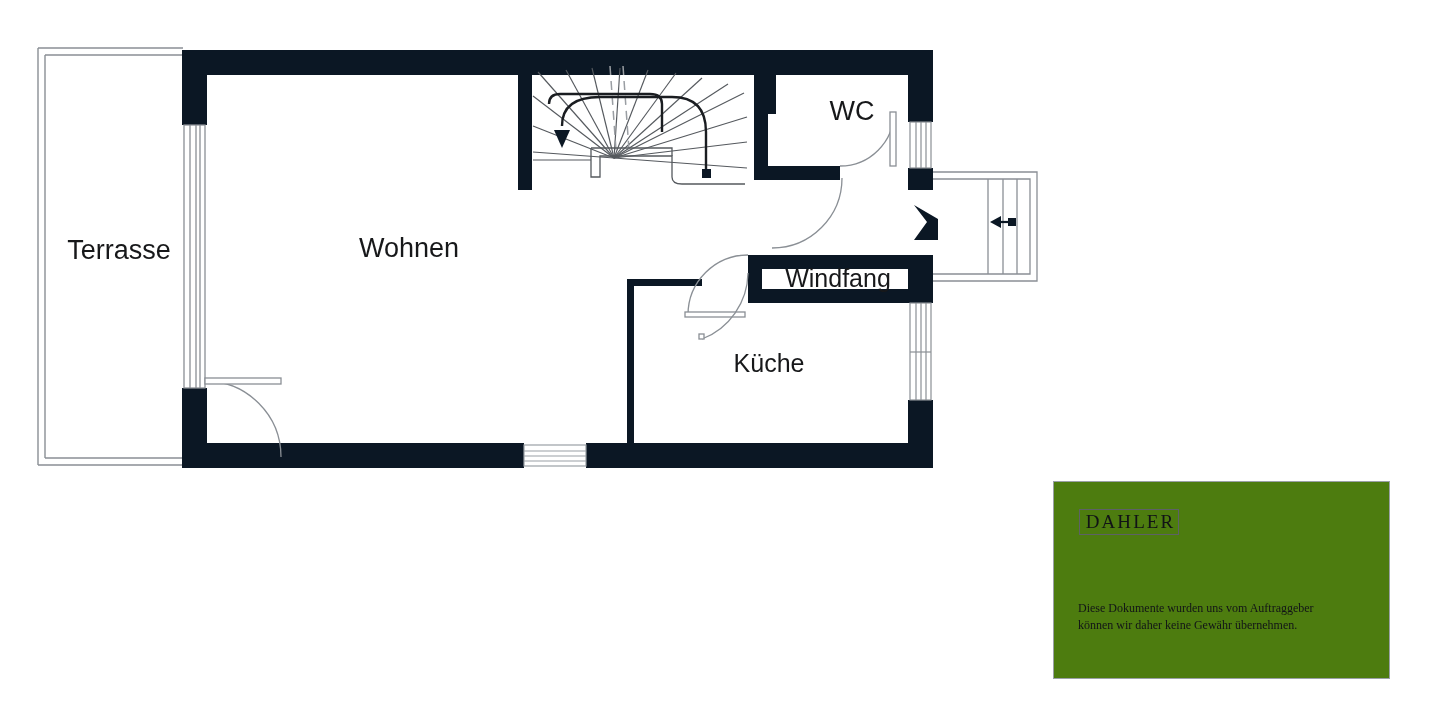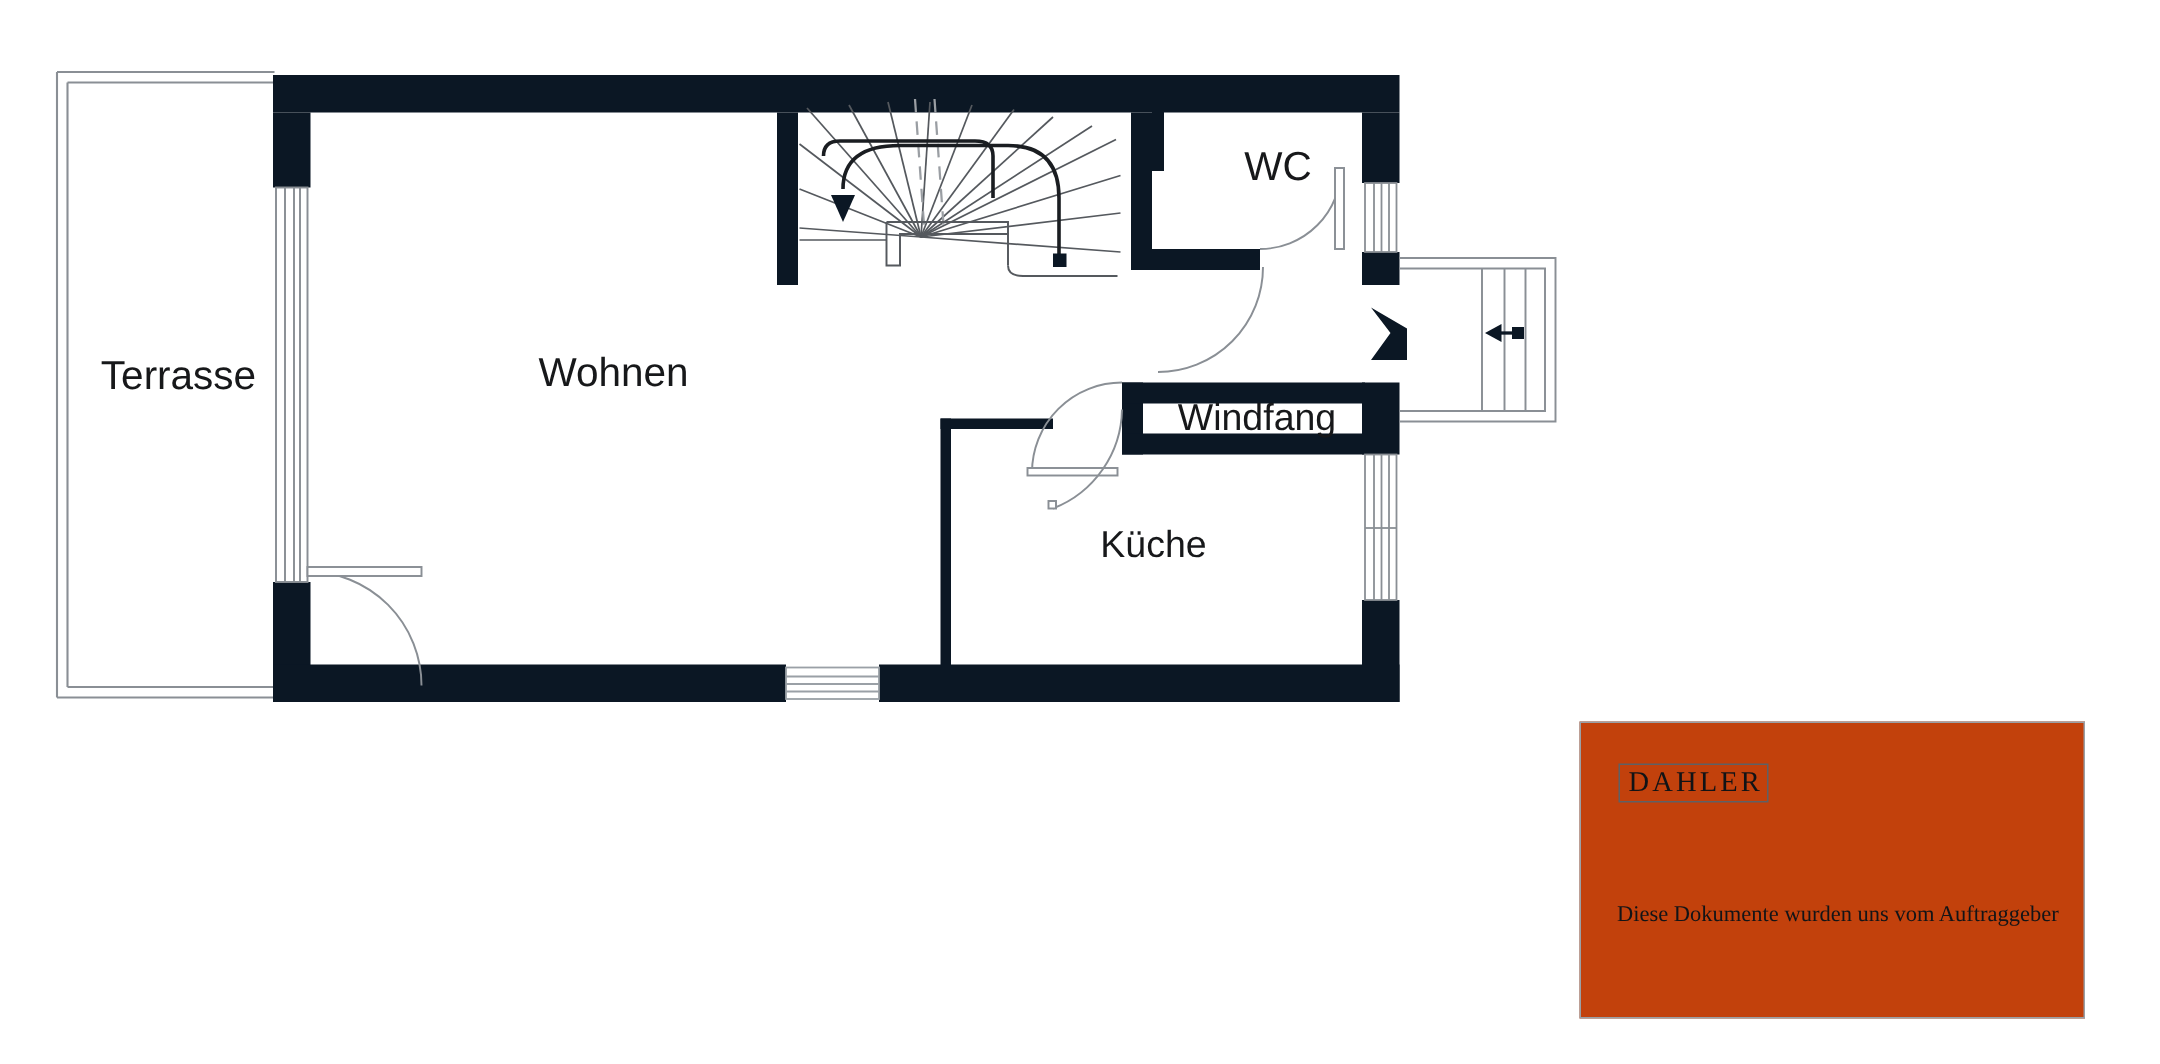--- a/index.html
+++ b/index.html
@@ -32,21 +32,21 @@
     text-anchor: middle;
     dominant-baseline: middle;
   }
   .room-label.small {
     font-size: 25px;
   }
   
   #legend {
     position: absolute;
     border: 1px solid #9aa0a6;
-    background: #c2410c;
+    background: #4d7c0f;
     box-sizing: border-box;
   }
   #legend-logo-box {
     position: absolute;
     border: 1px solid #5d6166;
     box-sizing: border-box;
     display: flex;
     align-items: center;
     justify-content: center;
   }
@@ -54,21 +54,21 @@
     font-family: "Liberation Serif", serif;
     font-size: 19px;
     letter-spacing: 2.1px;
     color: #111316;
     padding-left: 3px;
     white-space: nowrap;
   }
   #legend-disclaimer {
     position: absolute;
     font-family: "Liberation Serif", serif;
-    font-size: 15px;
+    font-size: 12px;
     line-height: 1.45;
     color: #121417;
   }
   #legend-disclaimer p {
     margin: 0;
   }
 </style>
 </head>
 <body>
 
@@ -250,16 +250,17 @@
   </svg>
 
   <div id="legend" style="left:1053px; top:481px; width:337px; height:198px;">
 
     <div id="legend-logo-box" style="left:25px; top:27px; width:100px; height:26px;">
       <span id="legend-logo-text">DAHLER</span>
     </div>
 
     <div id="legend-disclaimer" style="left:24px; top:118px; width:300px;">
       <p>Diese Dokumente wurden uns vom Auftraggeber</p>
+      <p>können wir daher keine Gewähr übernehmen.</p>
     </div>
   </div>
 
 </div>
 
 </body></html>

